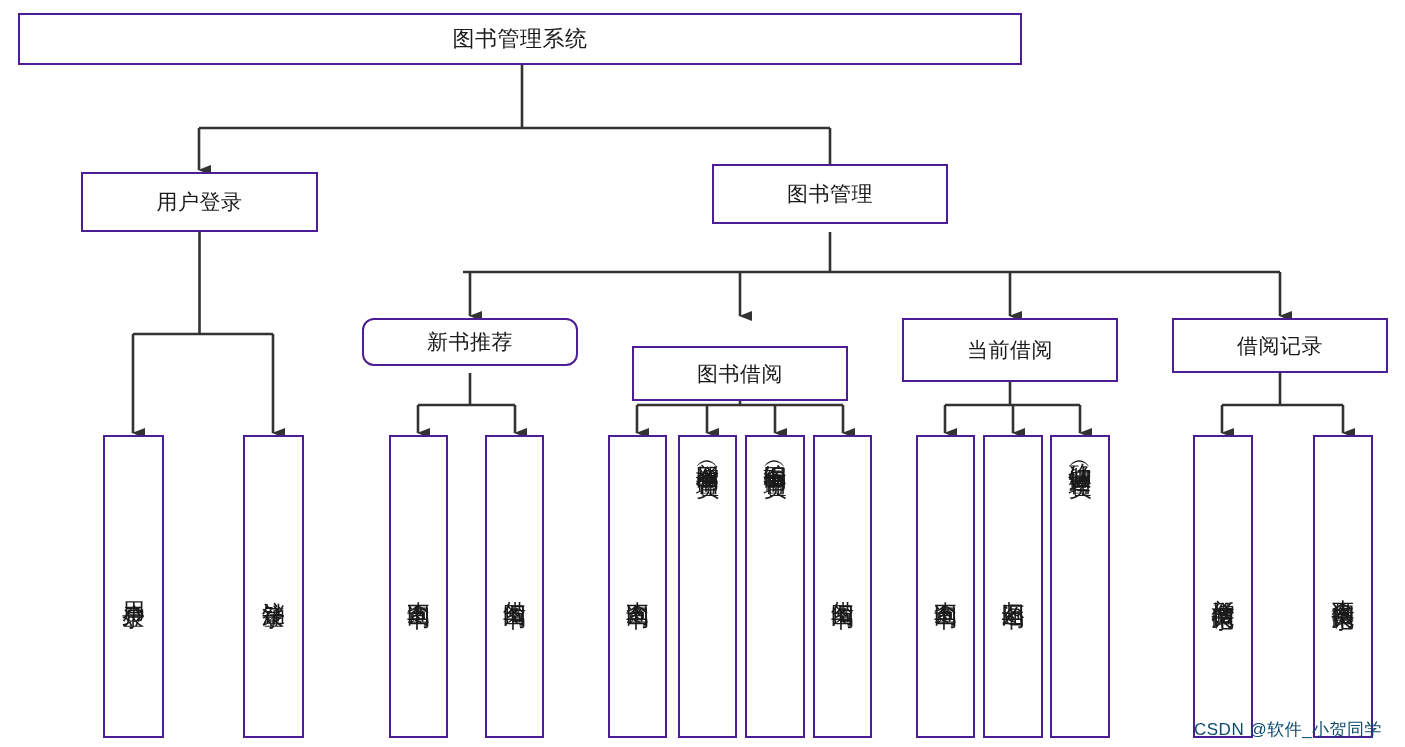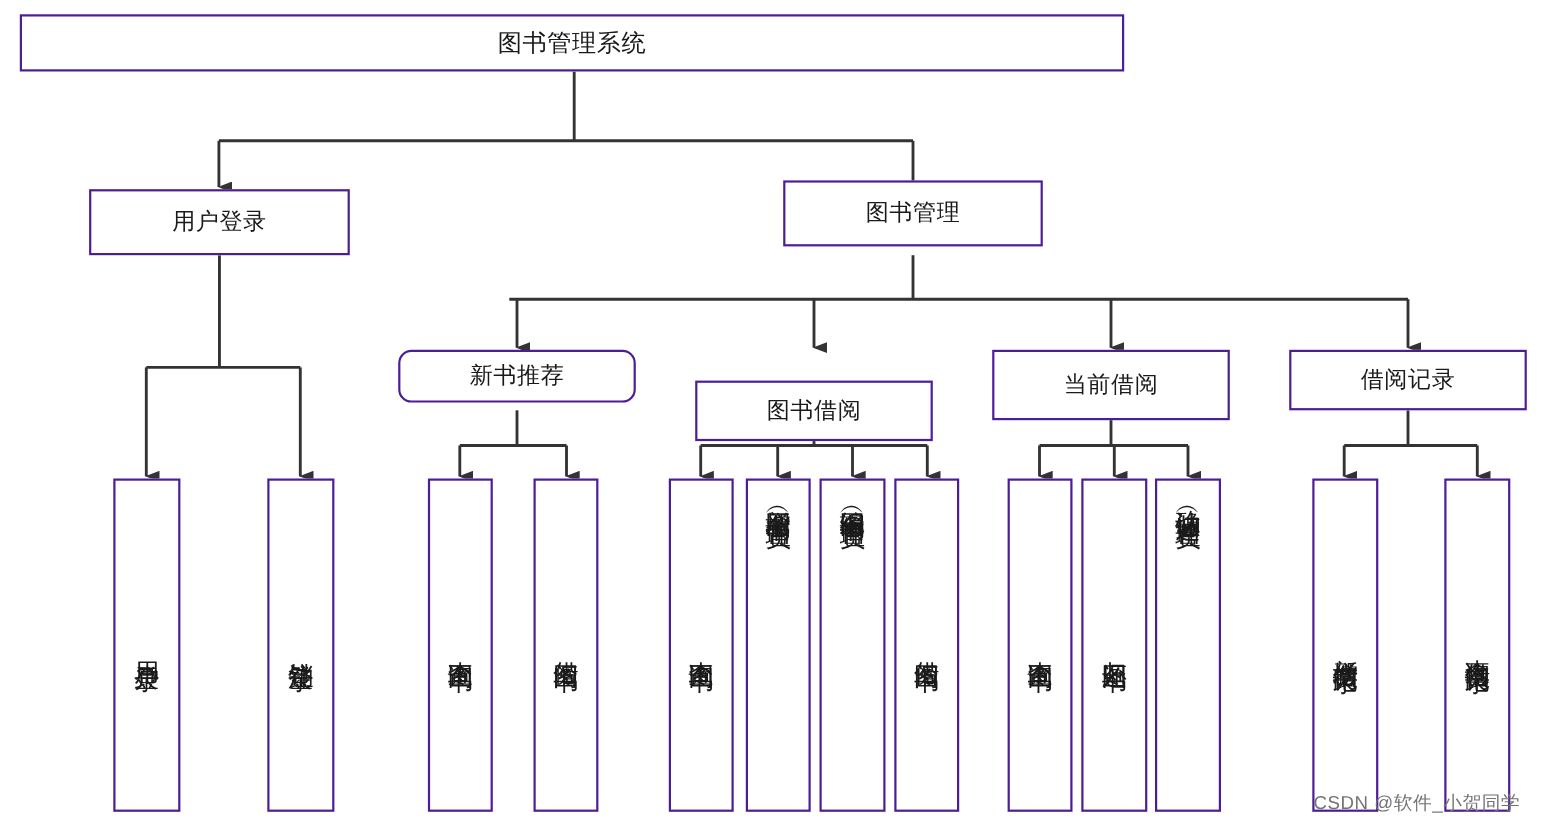--- a/index.html
+++ b/index.html
@@ -61,21 +61,21 @@
     letter-spacing: 2px;
     margin: 0 auto;
   }
   .node-vertical.center-text {
     align-items: center;
     padding-top: 0;
   }
   .watermark {
     position: absolute;
     font-size: 17px;
-    color: #737373;
+    color: #0c4a6e;
     white-space: nowrap;
     letter-spacing: 0.5px;
     pointer-events: none;
   }
 </style>
 </head>
 <body>
 
 <div id="diagram-root">
 

